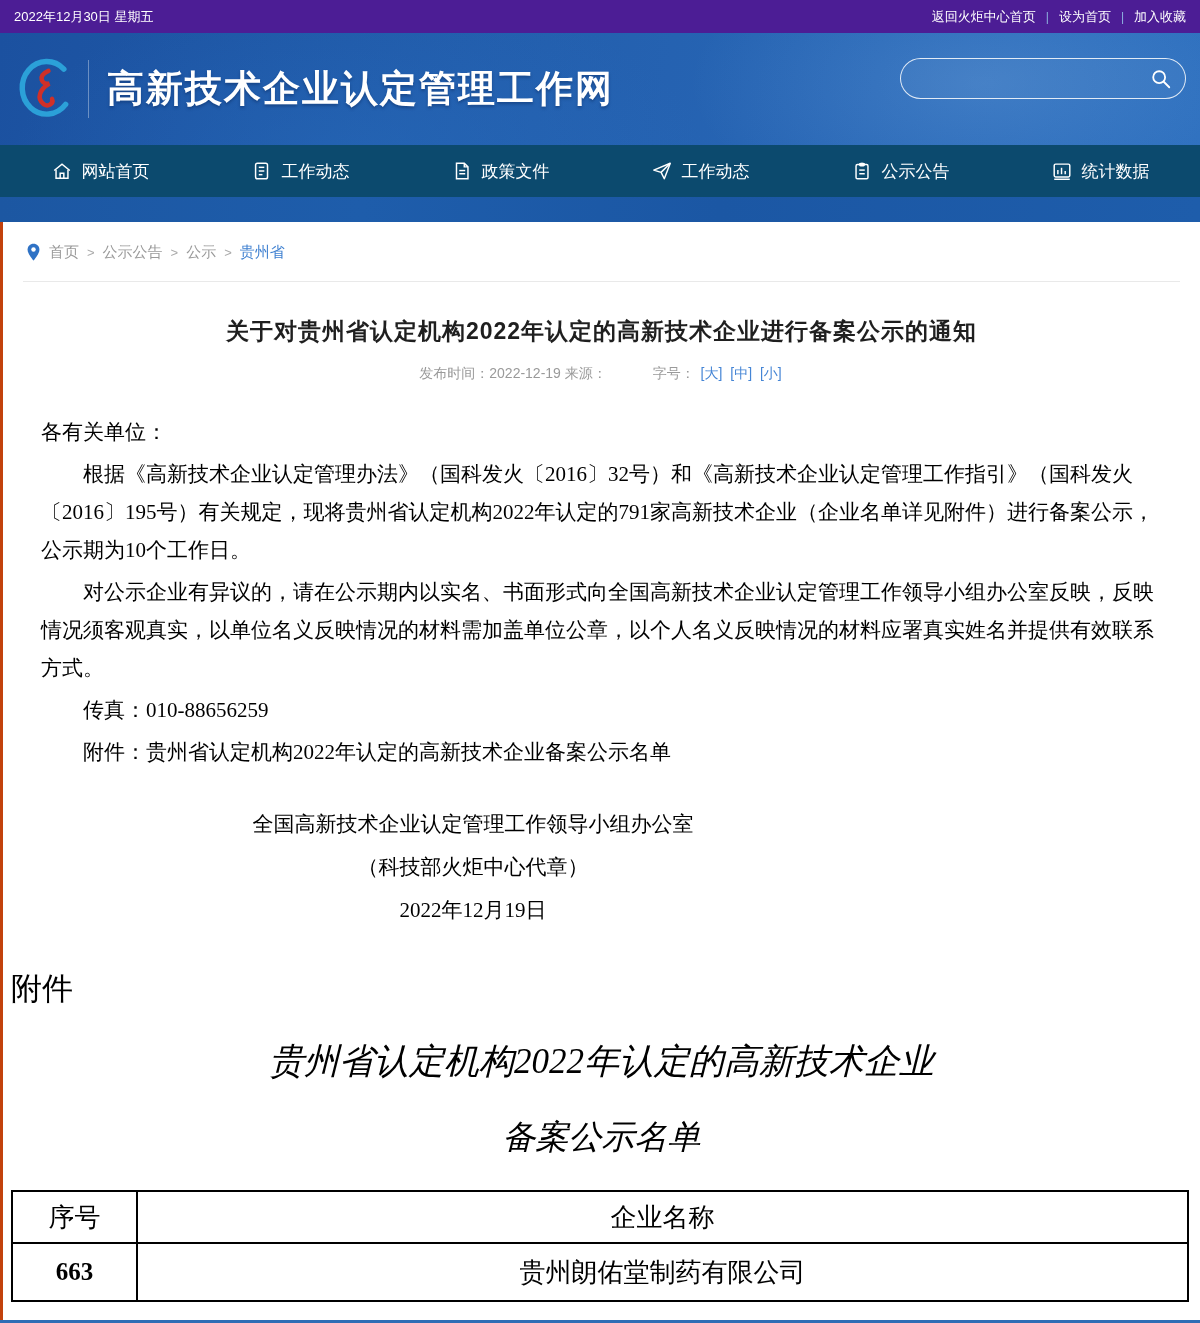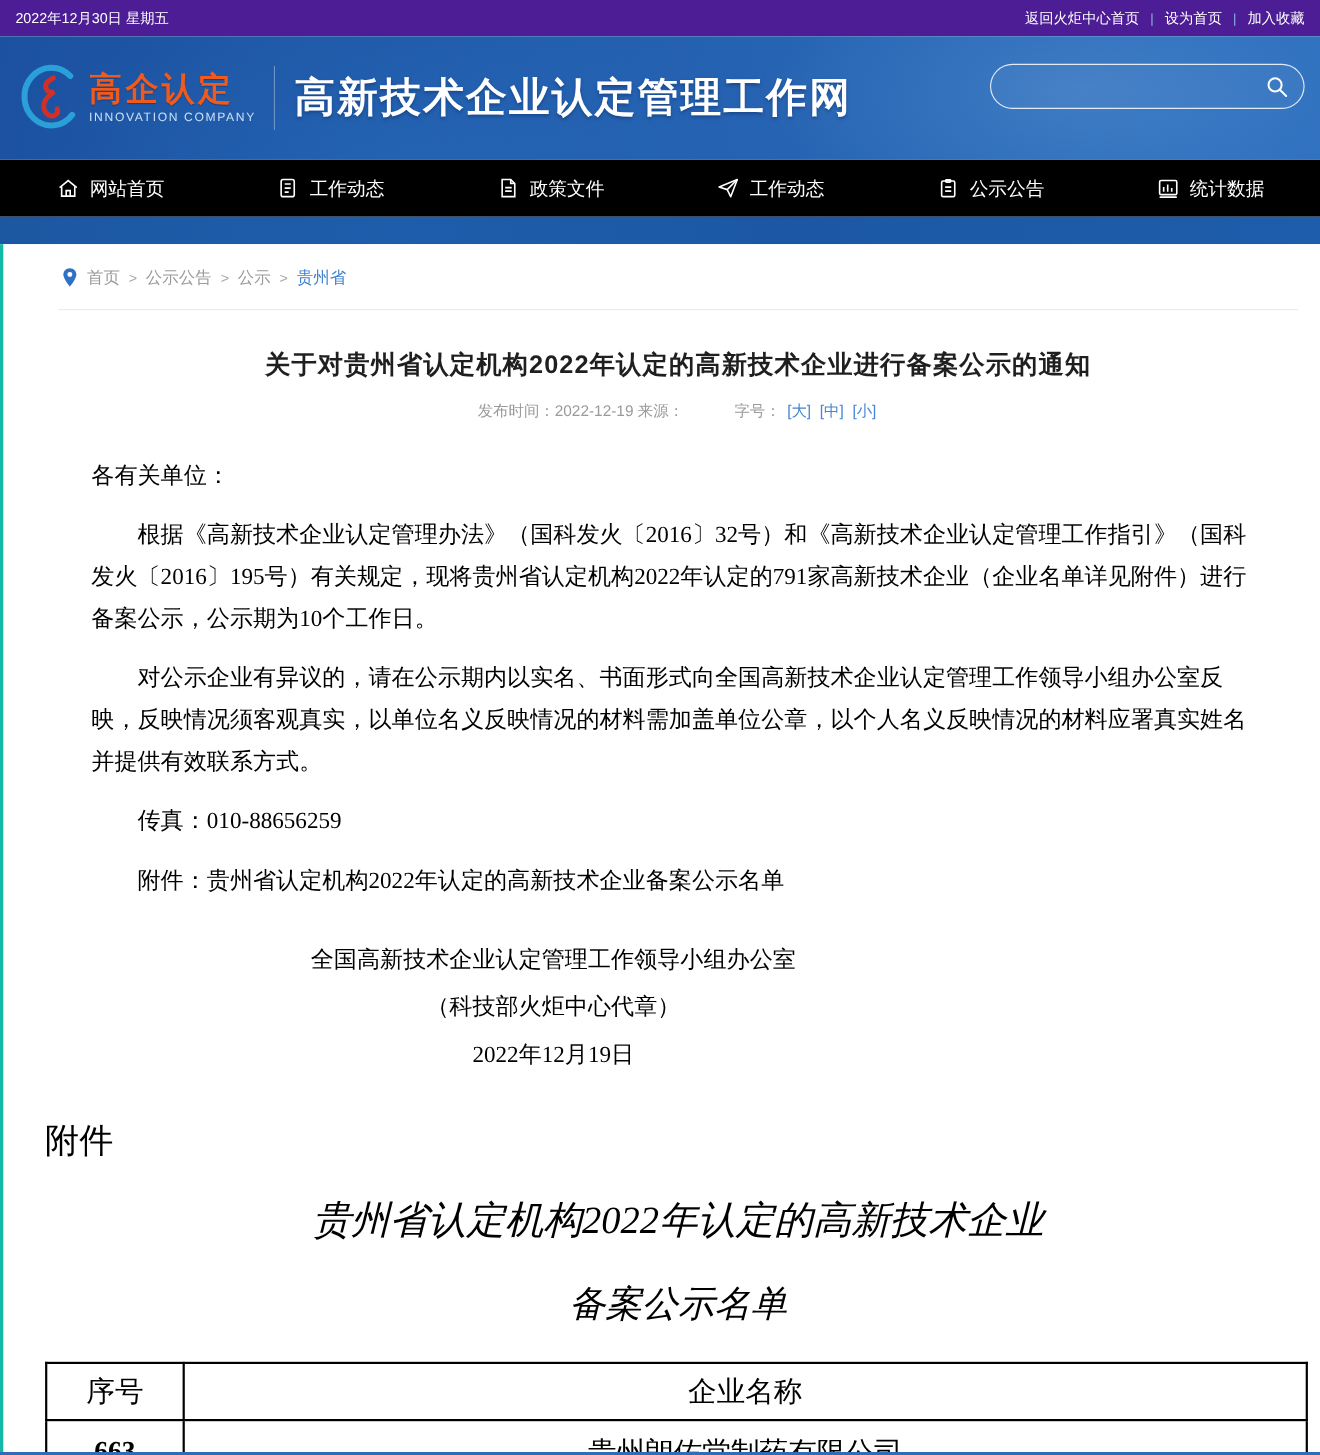--- a/index.html
+++ b/index.html
@@ -39,33 +39,33 @@
   .search {
     position:absolute; right:14px; top:25px; width:286px; height:41px;
     border:1px solid rgba(255,255,255,.85); border-radius:21px;
     display:flex; align-items:center; padding:0 13px; background:rgba(255,255,255,.04);
   }
   .search input {
     flex:1; border:none; outline:none; background:transparent; color:#fff; font-size:14px;
   }
   .search .mag { width:22px; height:22px; cursor:pointer; flex:0 0 auto; }
   
-  .nav { height:52px; background:#000000; display:flex; }
+  .nav { height:52px; background:#0c4a6e; display:flex; }
   .nav-item {
     flex:1; display:flex; align-items:center; justify-content:center; gap:9px;
     color:#fff; font-size:17px; text-decoration:none; cursor:pointer;
   }
   .nav-item svg { width:22px; height:22px; }
   .darkband {
     height:25px;
     background:linear-gradient(90deg, #1c57a2, #1e5dab 30%, #1b57a4 60%, #1e5dab);
   }
   
   .content {
-    height:1098px; border-left:3px solid #14b8a6; background:#fff; position:relative;padding-left:30px;
+    height:1098px; border-left:3px solid #c2410c; background:#fff; position:relative;
   }
   .breadcrumb {
     display:flex; align-items:center; gap:8px;
     padding:21px 0 19px 23px; font-size:15px; color:#9a9a9a;
   }
   .breadcrumb svg { width:15px; height:19px; }
   .breadcrumb a { color:#9a9a9a; text-decoration:none; cursor:pointer; }
   .breadcrumb a.current { color:#3d7fd0; }
   .bc-sep { color:#aaa; font-size:13px; }
   .divider { border-bottom:1px solid #e9e9e9; margin:0 20px; }
@@ -73,21 +73,21 @@
     text-align:center; font-size:23px; font-weight:bold; color:#1f1f1f;
     margin-top:34px; letter-spacing:1px;
   }
   .article-meta { text-align:center; font-size:14px; color:#9a9a9a; margin-top:18px; }
   .article-meta .fs-label { margin-left:42px; }
   .article-meta a.size-link { color:#4585d5; text-decoration:none; margin:0 2px; cursor:pointer; }
   .doc {
     font-family:"Liberation Serif", serif; font-size:21px; line-height:38px;
     color:#000; margin:30px 34px 0 34px;
   }
-  .doc p { margin:16px; }
+  .doc p { margin:4px; }
   .doc p.indent { text-indent:2em; }
   .signature {
     font-family:"Liberation Serif", serif; font-size:21px; line-height:43px;
     color:#000; margin-top:32px; width:940px; text-align:center;
   }
   .attach-label {
     font-family:Liberation Serif, serif; font-size:31px; color:#000;
     margin:36px 0 0 8px;
   }
   .attach-title {
@@ -119,24 +119,20 @@
     <a>加入收藏</a>
   </div>
 </div>
 
 <div class="banner">
   <div class="logo">
     <svg width="58" height="64" viewBox="0 0 64 70">
       <path d="M55 13 A27 29 0 1 0 57 52" stroke="#2ba0d8" stroke-width="6" fill="none" stroke-linecap="round"></path>
       <path d="M38 15 C25 21 31 31 39 29 C29 35 24 45 33 52 C38 55 44 51 42 46" stroke="#cf3028" stroke-width="5" fill="none" stroke-linecap="round"></path>
     </svg>
-    <div class="logo-text">
-      <span class="logo-cn">高企认定</span>
-      <span class="logo-en">INNOVATION COMPANY</span>
-    </div>
   </div>
   <div class="logo-divider"></div>
   <div class="site-title">高新技术企业认定管理工作网</div>
   <div class="search">
     <input type="text" value="" style="">
     <svg class="mag" viewBox="0 0 24 24">
       <circle cx="10" cy="10" r="6.5" stroke="#fff" stroke-width="2" fill="none"></circle>
       <line x1="15" y1="15" x2="21" y2="21" stroke="#fff" stroke-width="2" stroke-linecap="round"></line>
     </svg>
   </div>

